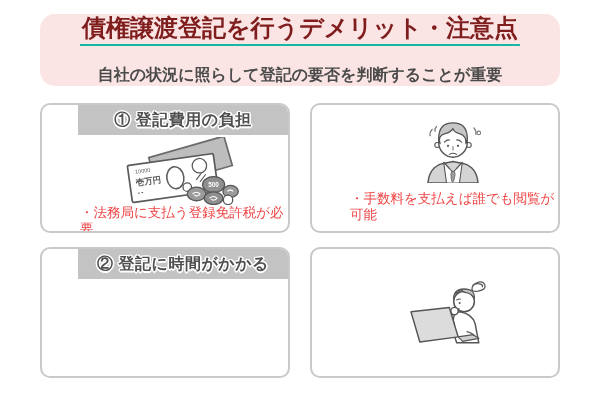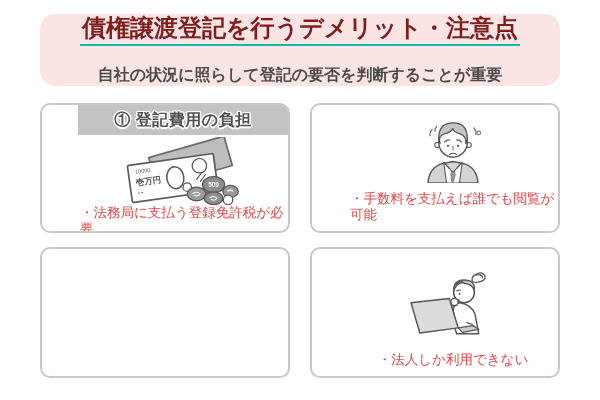--- a/index.html
+++ b/index.html
@@ -109,37 +109,39 @@
           <path d="M56 20 q-4 4 -3 9 M62 16 q-3 3 -2 7" fill="none" stroke="#777777" stroke-width="1.7" stroke-linecap="round"></path>
           <path d="M114 18 q4 4 3 9" fill="none" stroke="#777777" stroke-width="1.7" stroke-linecap="round"></path>
           <circle cx="121" cy="25" r="2.5" fill="none" stroke="#777777" stroke-width="1.5"></circle>
         </svg>
       </div>
       <div class="caption">・手数料を支払えば誰でも閲覧が可能</div>
     </div>
   </div>
 
   <div class="card">
+    <div class="card-header">
+      <span>② 登記に時間がかかる</span>
+    </div>
   </div>
 
   <div class="card">
     <div class="card-body">
       <div class="illus">
         <svg width="170" height="70" viewBox="0 0 170 95" aria-hidden="true">
           <path d="M112 14 q12 -9 16 -1 q3 7 -9 9 q-10 1 -8 -5 q2 -6 10 -5 q5 1 4 4" fill="none" stroke="#555555" stroke-width="1.7" stroke-linecap="round"></path>
           <path d="M95 50 q16 3 20 16 l5 26 h-30 l-8 -24 q-2 -12 4 -17 z" fill="#ffffff" stroke="#555555" stroke-width="2" stroke-linejoin="round"></path>
           <circle cx="100" cy="36" r="14" fill="#ffffff" stroke="#555555" stroke-width="2"></circle>
           <path d="M86 34 q-1 -15 14 -15 q15 0 14 13 q-4 -7 -11 -8 q-6 -1 -7 -5 q-2 4 -7 6 q-4 2 -3 9 z" fill="#c6c6c6" stroke="#555555" stroke-width="1.7" stroke-linejoin="round"></path>
           <path d="M90 34 q3 -2 5 -1" fill="none" stroke="#555555" stroke-width="1.4" stroke-linecap="round"></path>
           <circle cx="94" cy="38" r="1.4" fill="#555555"></circle>
           <path d="M90 46 q2 -1.5 4 0" fill="none" stroke="#555555" stroke-width="1.3" stroke-linecap="round"></path>
           <circle cx="87" cy="49" r="5" fill="#ffffff" stroke="#555555" stroke-width="1.8"></circle>
           <path d="M87 54 q-3 8 0 13" fill="none" stroke="#555555" stroke-width="1.8" stroke-linecap="round"></path>
           <path d="M28 50 L80 44 L92 84 L40 91 Z" fill="#dcdcdc" stroke="#555555" stroke-width="2" stroke-linejoin="round"></path>
           <path d="M92 84 l20 -3 l8 5 l-22 4 z" fill="#cfcfcf" stroke="#555555" stroke-width="1.6" stroke-linejoin="round"></path>
           <path d="M104 77 q7 2 10 5" fill="none" stroke="#555555" stroke-width="1.8" stroke-linecap="round"></path>
         </svg>
       </div>
-      <div class="caption">・法人しか利用できない</div>
     </div>
   </div>
 
 </div>
 
 </body></html>

